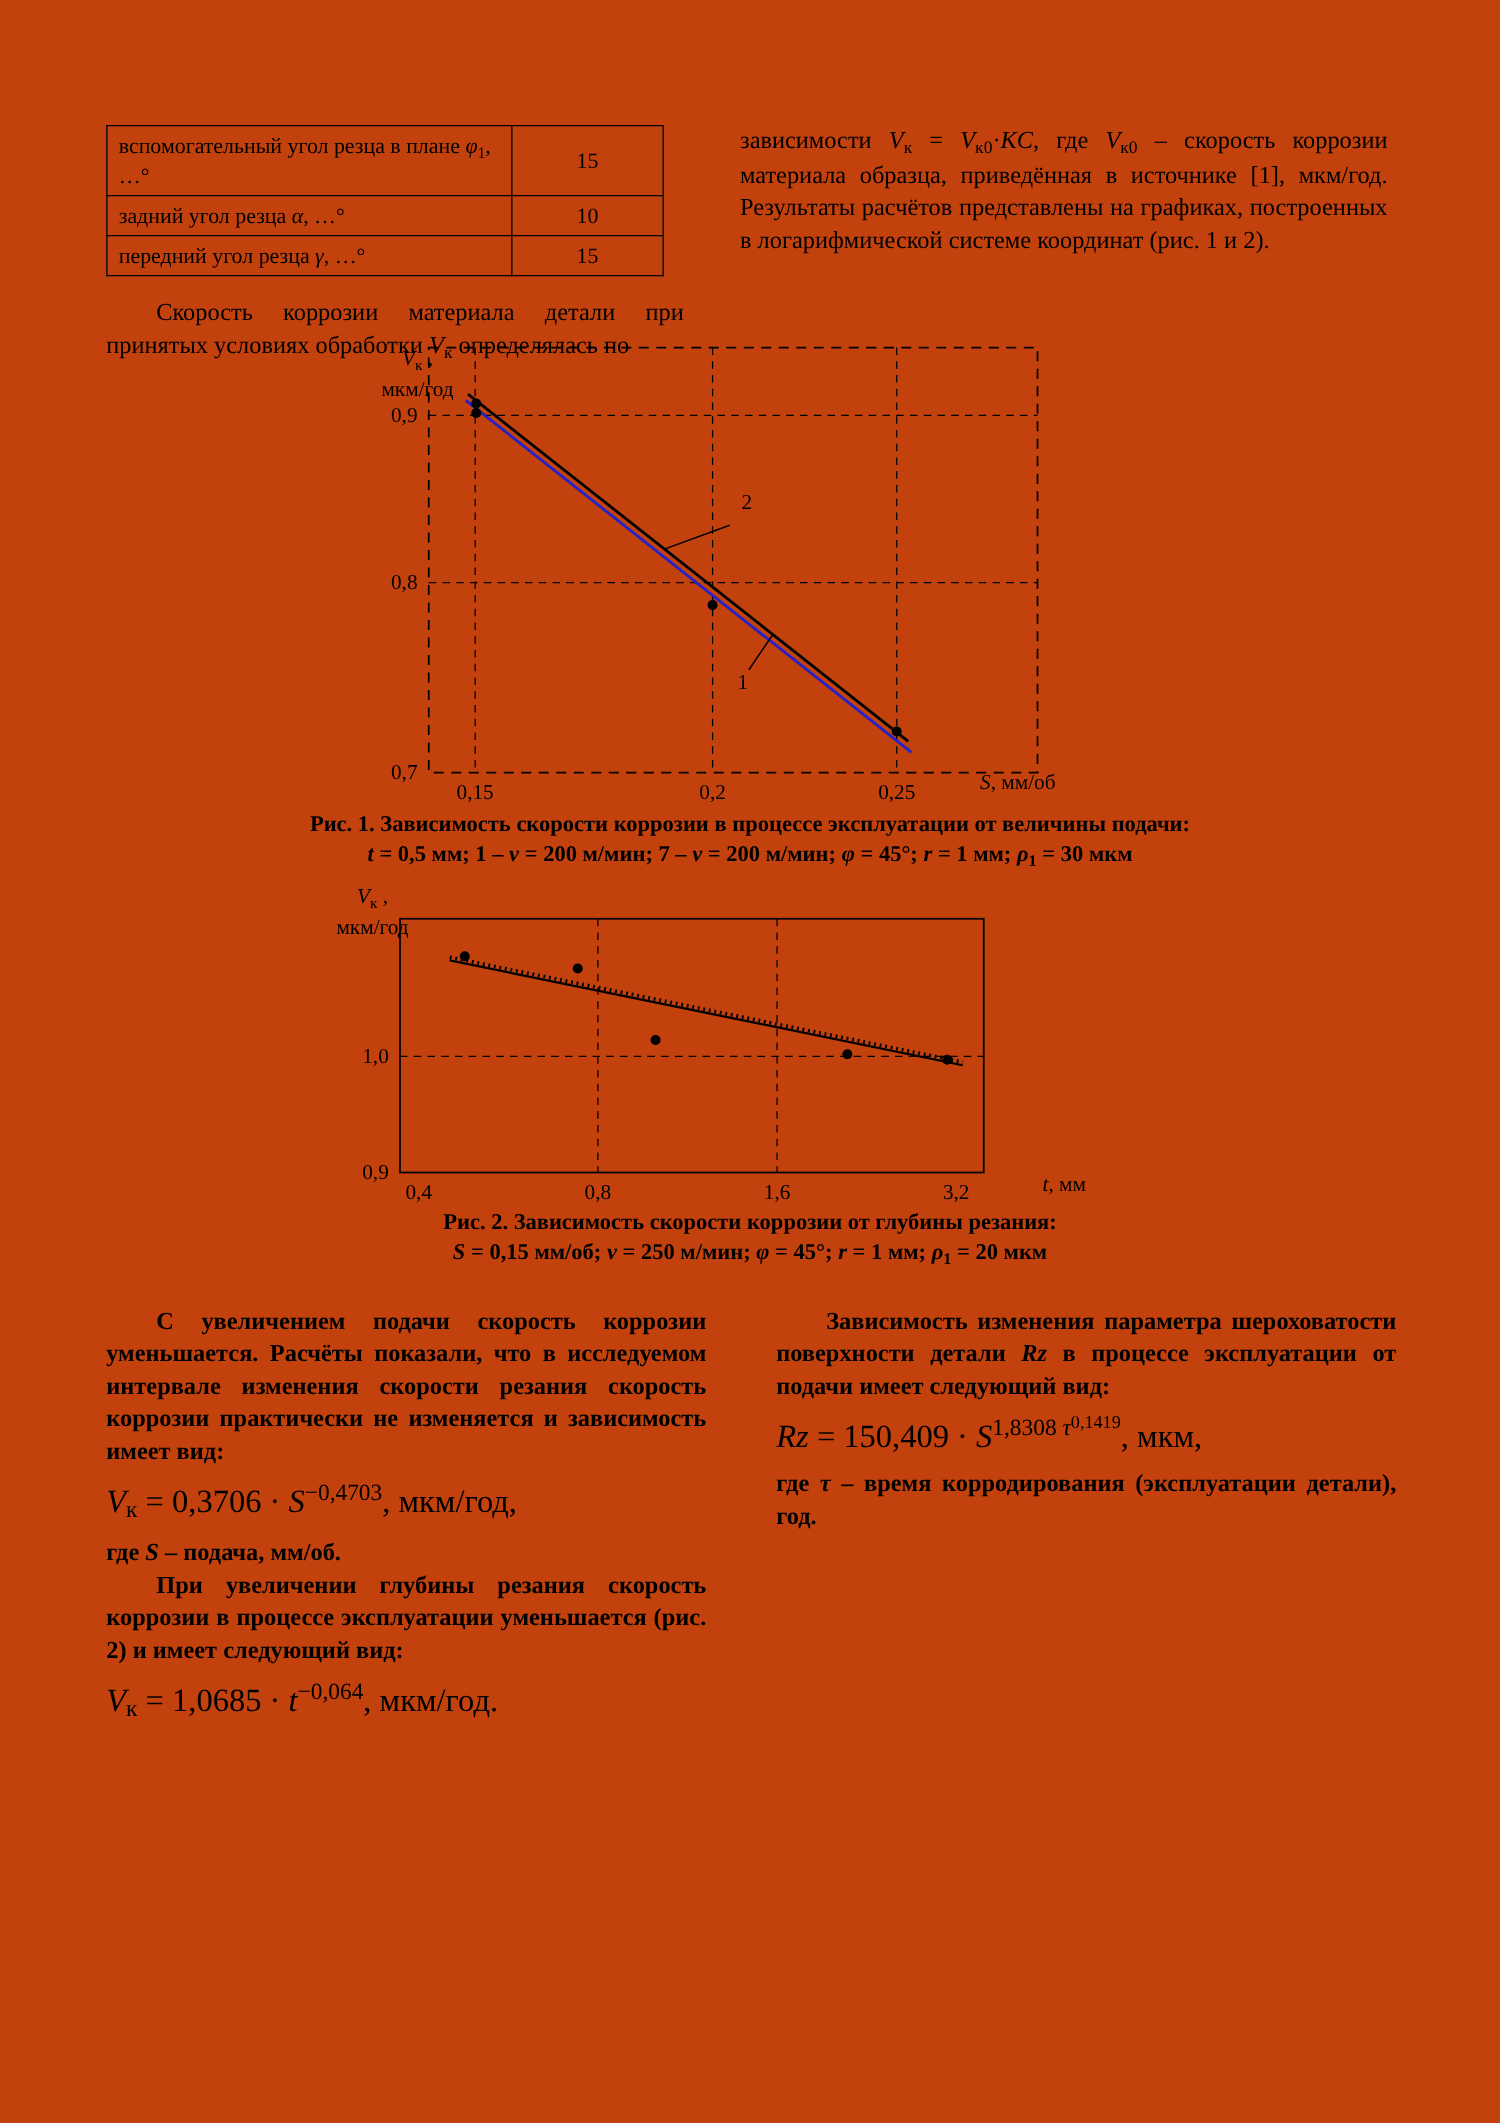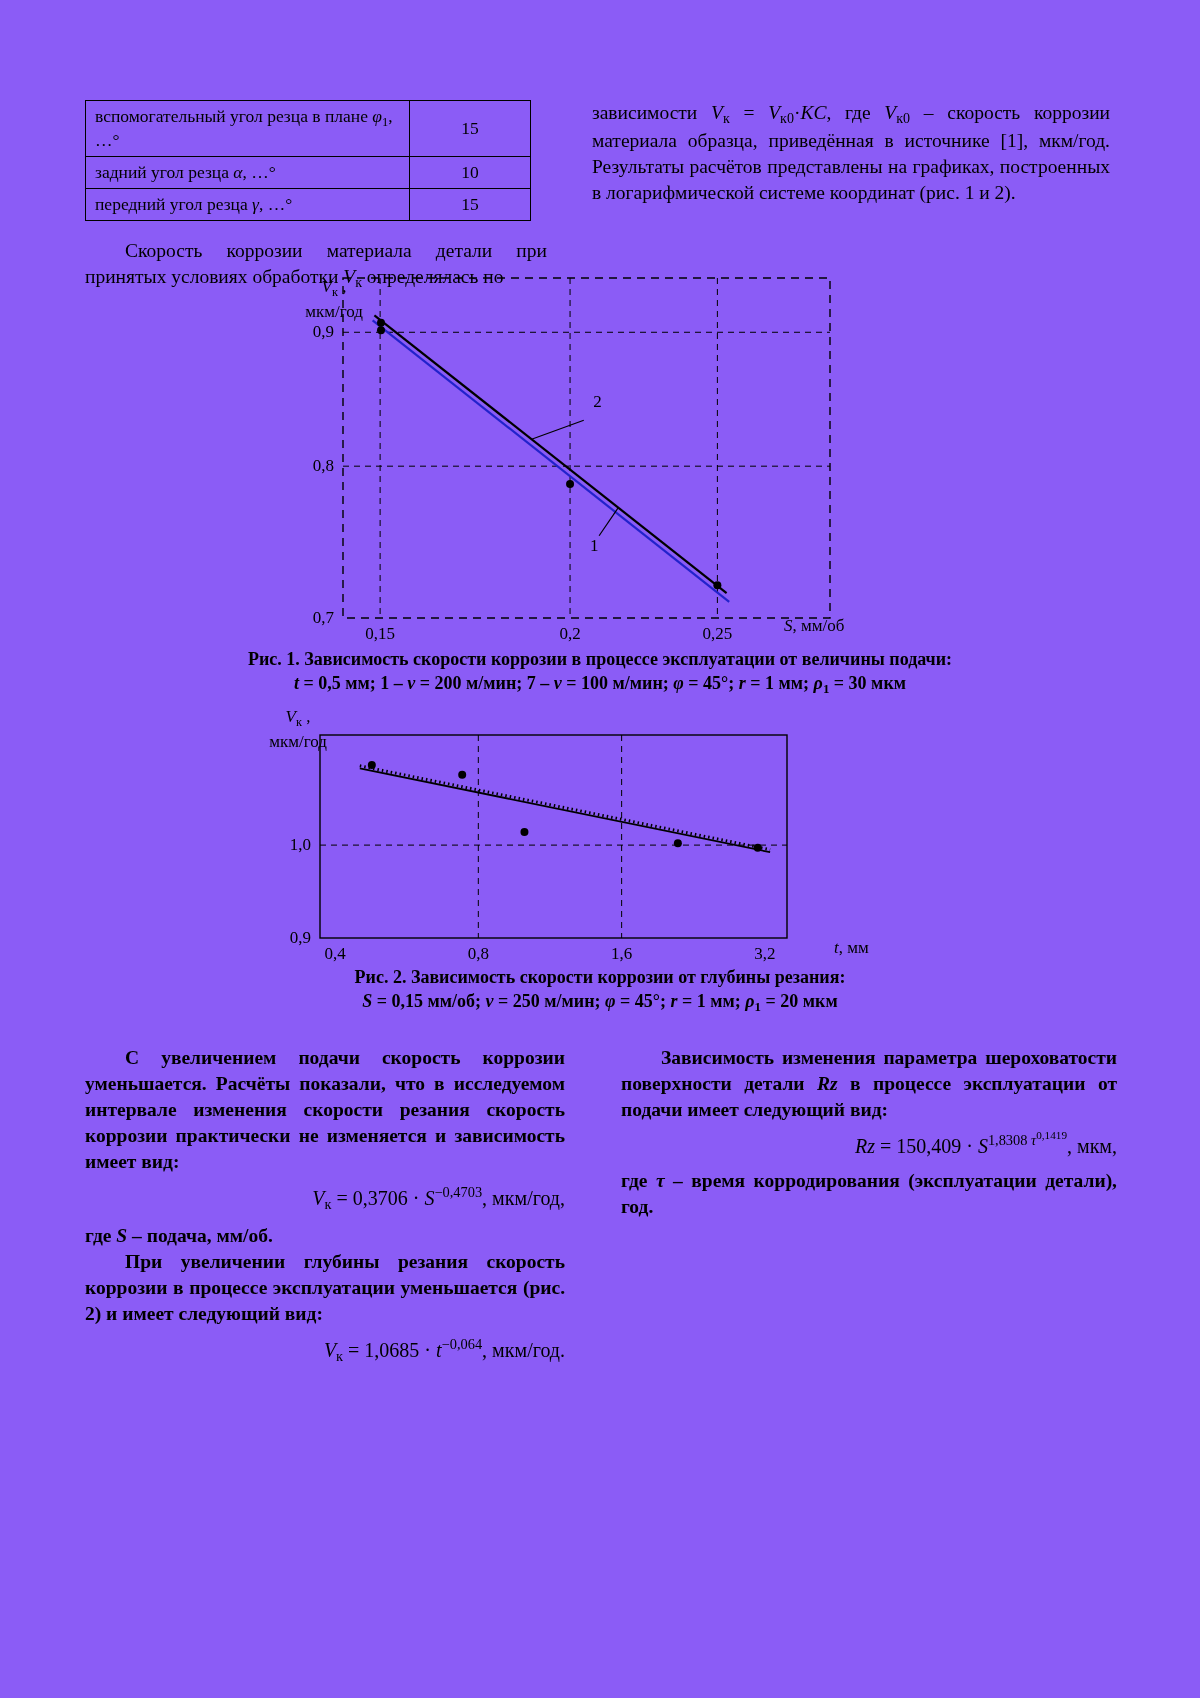--- a/index.html
+++ b/index.html
@@ -1,18 +1,18 @@
 <!DOCTYPE html>
 <html><head>
 <meta charset="utf-8">
 <style>
   * { box-sizing: border-box; }
   html, body { margin: 0; padding: 0; background: #ffffff; }
   .page {
-    position: relative; width: 1200px; height: 1698px; background: #8b5cf6;
+    position: relative; width: 1200px; height: 1698px; background: #c2410c;
     color: #000; font-family: "Liberation Serif", serif; overflow: hidden;
   }
   .para { font-size: 19.5px; line-height: 1.33; text-align: justify; margin: 0; }
   .indent { text-indent: 40px; }
   .seg-i { font-style: italic; }
   .seg-sub { font-size: 72%; vertical-align: -4px; }
   .seg-sup { font-size: 72%; vertical-align: super; }
   .seg-sup2 { font-size: 56%; vertical-align: super; position: relative; top: -6px; }
 
   .params-table { position: absolute; left: 85px; top: 100px; width: 446px; border-collapse: collapse; font-size: 17.5px; }
@@ -34,21 +34,21 @@
   .chart2 .xlabel { left: 556px; top: 238px; margin-left: 28px; }
 
   .caption { position: absolute; left: 150px; width: 900px; text-align: center; font-weight: bold; font-size: 18px; line-height: 1.32; }
   .cap1 { top: 648px; }
   .cap2 { top: 966px; }
 
   .columns { position: absolute; left: 85px; top: 1045px; width: 1032px; display: flex; gap: 56px; }
   .col-left { width: 480px; }
   .col-right { width: 496px; }
   .col .para { margin: 0; font-weight: bold; }
-  .formula { text-align: right; font-size: 20px; margin: 9px 0 11px; }
+  .formula { text-align: left; font-size: 26px; margin: 9px 0 11px; }
 </style>
 </head>
 <body>
 
 <div class="page">
 
   <table class="params-table">
     <tbody>
       <tr>
         <td class="cell-label"><span>вспомогательный угол резца в плане  </span><span class="seg-i">φ</span><span class="seg-sub">1</span><span>, …°</span></td>
@@ -94,21 +94,21 @@
         <text x="44" y="65.26819327123133" text-anchor="end" font-size="17" font-family="Liberation Serif, serif" fill="#000">0,9</text>
       </svg>
     <div class="ylabel">
       <div><span class="seg-i">V</span><span class="seg-sub">к</span><span> ,</span></div>
       <div>мкм/год</div>
     </div>
     <div class="xlabel"><span class="seg-i">S</span><span>, мм/об</span></div>
   </div>
   <div class="caption cap1">
     <div>Рис. 1. Зависимость скорости коррозии в процессе эксплуатации от величины подачи:</div>
-    <div><span class="seg-i">t</span><span> = 0,5 мм;  1 – </span><span class="seg-i">v</span><span> = 200 м/мин;  7 – </span><span class="seg-i">v</span><span> = 100 м/мин;  </span><span class="seg-i">φ</span><span> = 45°;  </span><span class="seg-i">r</span><span> = 1 мм;  </span><span class="seg-i">ρ</span><span class="seg-sub">1</span><span> = 30 мкм</span></div>
+    <div><span class="seg-i">t</span><span> = 0,5 мм;  1 – </span><span class="seg-i">v</span><span> = 200 м/мин;  7 – </span><span class="seg-i">v</span><span> = 200 м/мин;  </span><span class="seg-i">φ</span><span> = 45°;  </span><span class="seg-i">r</span><span> = 1 мм;  </span><span class="seg-i">ρ</span><span class="seg-sub">1</span><span> = 30 мкм</span></div>
   </div>
 
   <div class="chart-block chart2">
     <svg width="610" height="268" viewBox="0 0 610 268">
         <line x1="228.32230966166392" y1="35" x2="228.32230966166392" y2="238" stroke="#000" stroke-width="1" stroke-dasharray="6 5"></line>
         <line x1="371.6396676269285" y1="35" x2="371.6396676269285" y2="238" stroke="#000" stroke-width="1" stroke-dasharray="6 5"></line>
         <line x1="70" y1="145.10058923003322" x2="537" y2="145.10058923003322" stroke="#000" stroke-width="1" stroke-dasharray="6 5"></line>
         <rect x="70" y="35" width="467" height="203" fill="none" stroke="#000" stroke-width="1.4"></rect>
         <path d="M109.8 68.3 L520.1 152.2" fill="none" stroke="#000000" stroke-width="1.8"></path>
         <path d="M109.8 68.3 L520.1 152.2" fill="none" stroke="#000000" stroke-width="3" stroke-dasharray="1.5 3" transform="translate(0,-2.5)"></path>

